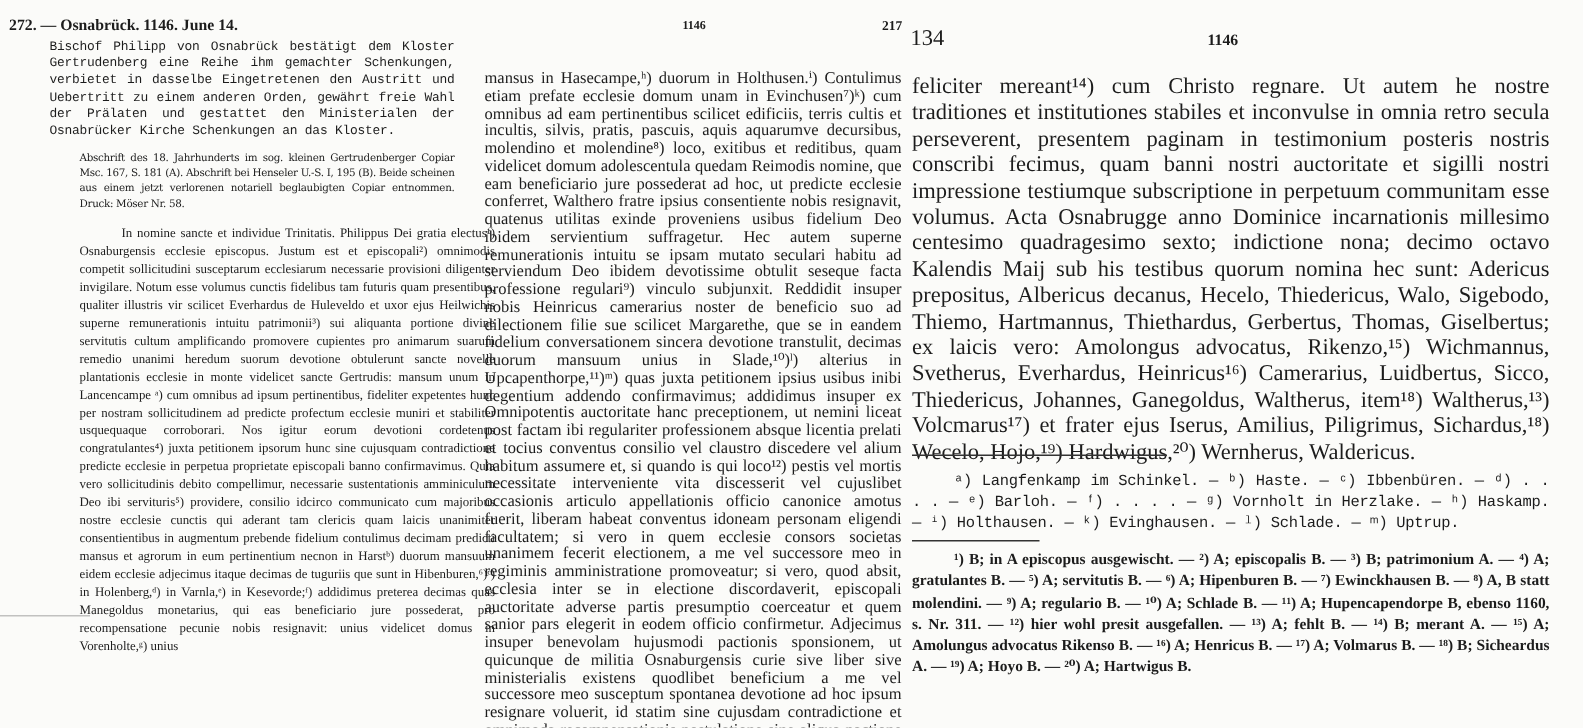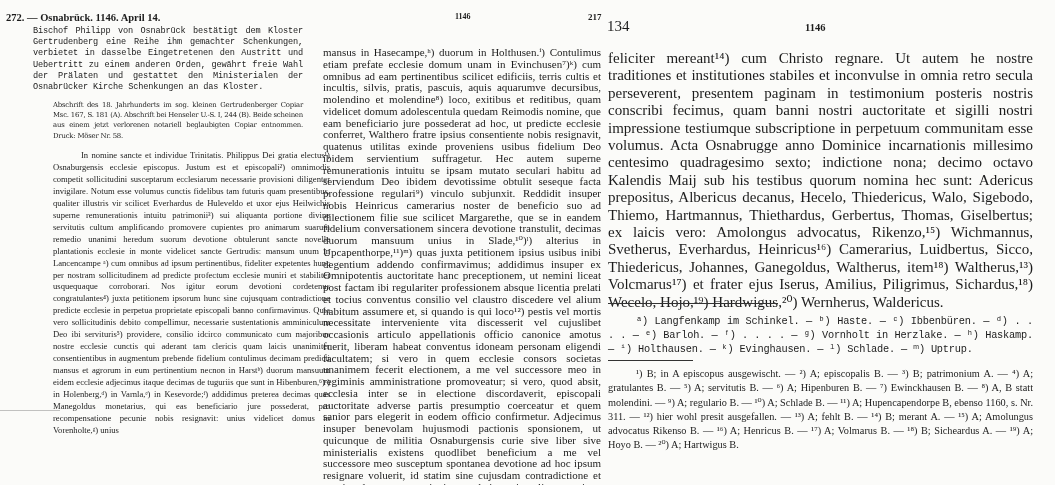--- a/index.html
+++ b/index.html
@@ -52,33 +52,34 @@
     .notes-a {
       position: absolute; left: 3px; top: 314px; width: 425px;
       font-size: 10.3px; line-height: 14.2px; text-align: justify;
       font-family: Liberation Mono, monospace; letter-spacing: -0.2px;
       text-indent: 28px;
     }
     .notes-n {
       position: absolute; left: 3px; top: 367px; width: 425px;
       font-size: 10.3px; line-height: 14.3px; text-align: justify;
       text-indent: 28px;
+      font-weight: bold;
     }
     .scanline {
       position: absolute; left: 0; top: 410px; width: 60px; height: 1px;
       background: #888; opacity: .5;
     }
   </style>
 </head>
 <body>
 
 <div class="page p1">
-  <div class="runhead">272. — Osnabrück. 1146. April 14.</div>
+  <div class="runhead">272. — Osnabrück. 1146. June 14.</div>
   <div class="regest">Bischof Philipp von Osnabrück bestätigt dem Kloster Gertrudenberg eine Reihe ihm gemachter Schenkungen, verbietet in dasselbe Eingetretenen den Austritt und Uebertritt zu einem anderen Orden, gewährt freie Wahl der Prälaten und gestattet den Ministerialen der Osnabrücker Kirche Schenkungen an das Kloster.</div>
-  <div class="provenance">Abschrift des 18. Jahrhunderts im sog. kleinen Gertrudenberger Copiar Msc. 167, S. 181 (A). Abschrift bei Henseler U.-S. I, 244 (B). Beide scheinen aus einem jetzt verlorenen notariell beglaubigten Copiar entnommen. Druck: Möser Nr. 58.</div>
+  <div class="provenance">Abschrift des 18. Jahrhunderts im sog. kleinen Gertrudenberger Copiar Msc. 167, S. 181 (A). Abschrift bei Henseler U.-S. I, 195 (B). Beide scheinen aus einem jetzt verlorenen notariell beglaubigten Copiar entnommen. Druck: Möser Nr. 58.</div>
   <div class="body1">In nomine sancte et individue Trinitatis. Philippus Dei gratia electus¹) Osnaburgensis ecclesie episcopus. Justum est et episcopali²) omnimodis competit sollicitudini susceptarum ecclesiarum necessarie provisioni diligenter invigilare. Notum esse volumus cunctis fidelibus tam futuris quam presentibus, qualiter illustris vir scilicet Everhardus de Huleveldo et uxor ejus Heilwichis superne remunerationis intuitu patrimonii³) sui aliquanta portione divine servitutis cultum amplificando promovere cupientes pro animarum suarum remedio unanimi heredum suorum devotione obtulerunt sancte novelle plantationis ecclesie in monte videlicet sancte Gertrudis: mansum unum in Lancencampe ᵃ) cum omnibus ad ipsum pertinentibus, fideliter expetentes hunc per nostram sollicitudinem ad predicte profectum ecclesie muniri et stabiliter usquequaque corroborari. Nos igitur eorum devotioni cordetenus congratulantes⁴) juxta petitionem ipsorum hunc sine cujusquam contradictione predicte ecclesie in perpetua proprietate episcopali banno confirmavimus. Quia vero sollicitudinis debito compellimur, necessarie sustentationis amminiculum Deo ibi servituris⁵) providere, consilio idcirco communicato cum majoribus nostre ecclesie cunctis qui aderant tam clericis quam laicis unanimiter consentientibus in augmentum prebende fidelium contulimus decimam predicti mansus et agrorum in eum pertinentium necnon in Harstᵇ) duorum mansuum eidem ecclesie adjecimus itaque decimas de tuguriis que sunt in Hibenburen,⁶)ᶜ) in Holenberg,ᵈ) in Varnla,ᵉ) in Kesevorde;ᶠ) addidimus preterea decimas quas Manegoldus monetarius, qui eas beneficiario jure possederat, pro recompensatione pecunie nobis resignavit: unius videlicet domus in Vorenholte,ᵍ) unius</div>
 </div>
 
 <div class="page p2">
   <div class="head-year">1146</div>
   <div class="head-num">217</div>
   <div class="body2">mansus in Hasecampe,ʰ) duorum in Holthusen.ⁱ) Contulimus etiam prefate ecclesie domum unam in Evinchusen⁷)ᵏ) cum omnibus ad eam pertinentibus scilicet edificiis, terris cultis et incultis, silvis, pratis, pascuis, aquis aquarumve decursibus, molendino et molendine⁸) loco, exitibus et reditibus, quam videlicet domum adolescentula quedam Reimodis nomine, que eam beneficiario jure possederat ad hoc, ut predicte ecclesie conferret, Walthero fratre ipsius consentiente nobis resignavit, quatenus utilitas exinde proveniens usibus fidelium Deo ibidem servientium suffragetur. Hec autem superne remunerationis intuitu se ipsam mutato seculari habitu ad serviendum Deo ibidem devotissime obtulit seseque facta professione regulari⁹) vinculo subjunxit. Reddidit insuper nobis Heinricus camerarius noster de beneficio suo ad dilectionem filie sue scilicet Margarethe, que se in eandem fidelium conversationem sincera devotione transtulit, decimas duorum mansuum unius in Slade,¹⁰)ˡ) alterius in Upcapenthorpe,¹¹)ᵐ) quas juxta petitionem ipsius usibus inibi degentium addendo confirmavimus; addidimus insuper ex Omnipotentis auctoritate hanc preceptionem, ut nemini liceat post factam ibi regulariter professionem absque licentia prelati et tocius conventus consilio vel claustro discedere vel alium habitum assumere et, si quando is qui loco¹²) pestis vel mortis necessitate interveniente vita discesserit vel cujuslibet occasionis articulo appellationis officio canonice amotus fuerit, liberam habeat conventus idoneam personam eligendi facultatem; si vero in quem ecclesie consors societas unanimem fecerit electionem, a me vel successore meo in regiminis amministratione promoveatur; si vero, quod absit, ecclesia inter se in electione discordaverit, episcopali auctoritate adverse partis presumptio coerceatur et quem sanior pars elegerit in eodem officio confirmetur. Adjecimus insuper benevolam hujusmodi pactionis sponsionem, ut quicunque de militia Osnaburgensis curie sive liber sive ministerialis existens quodlibet beneficium a me vel successore meo susceptum spontanea devotione ad hoc ipsum resignare voluerit, id statim sine cujusdam contradictione et omnimoda recompensationis postulatione sine aliqua pactione predicte ecclesie in perpetuam proprietatem episcopali donatione conferat. Quod si quis in posterum sive ecclesiastica sive secularis persona his nostre auctoritatis sanctionibus contraire easque ullo malo ingenio seu violentia infringere vel mutare voluerit, non a reatu suo¹³) digna satisfactione resipiscat, ream se divino judicio esse cognoscat et a sancte ecclesie communione gladio excommunicationis segregata eterne ultioni subjaceat. Cunctis vero ejusdem loci honorem et profectum fideliter amplectentibus eumque pro posse suo et nosse in omni ordine et religione ac necessaria melioratione decenter promovere cupientibus sit pax et benedictio domini nostri JESV Christi, quatenus et hic bone actionis fructibus habundare et in futuro</div>
 </div>
 
 <div class="page p3">

